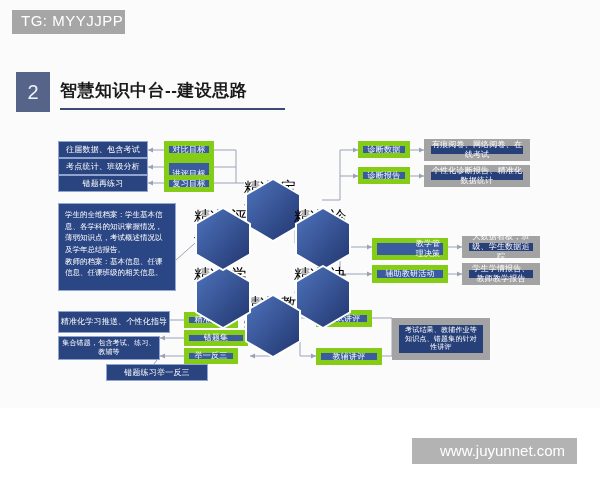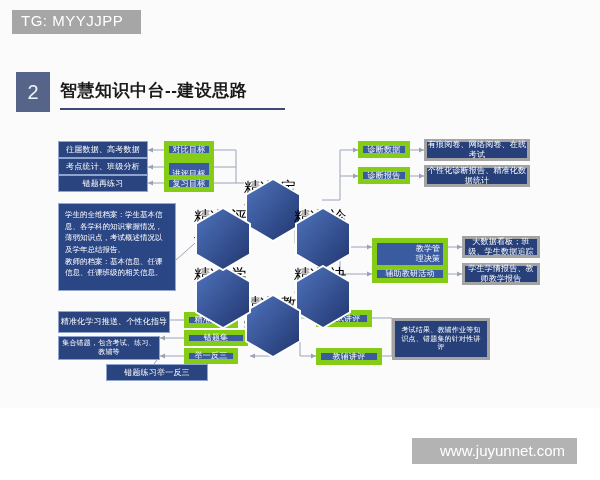--- a/index.html
+++ b/index.html
@@ -3,37 +3,37 @@
 <meta charset="utf-8">
 <style>
   html,body{margin:0;padding:0;background:#ffffff;}
   body{width:600px;height:480px;overflow:hidden;font-family:"Liberation Sans","DejaVu Sans",sans-serif;}
 
   #slide{position:absolute;left:0;top:0;width:600px;height:410px;background:#fbfbfc;}
   #below{position:absolute;left:0;top:408px;width:600px;height:72px;background:#ffffff;}
 
   
   .wm-top{position:absolute;left:12px;top:10px;background:#a6a6a6;color:#ffffff;
-    font-size:15px;letter-spacing:.5px;padding:3px 18px 4px 9px;line-height:1.1;}
+    font-size:15px;letter-spacing:.5px;padding:3px 2px 4px 9px;line-height:1.1;}
   .wm-bottom{position:absolute;left:412px;top:438px;background:#b3b3b3;color:#ffffff;
     font-size:15px;padding:4px 12px 5px 28px;line-height:1.15;}
 
   
   .hdr-num{position:absolute;left:16px;top:72px;width:34px;height:40px;background:#56648a;
     color:#f0f2f7;font-size:20px;display:flex;align-items:center;justify-content:center;font-weight:400;}
   .hdr-title{position:absolute;left:60px;top:79px;font-size:17px;font-weight:bold;color:#1a1a1a;
     letter-spacing:.5px;white-space:nowrap;}
   .hdr-rule{position:absolute;left:60px;top:108px;width:225px;height:2px;background:#3b4a77;}
 
   
   .nd{position:absolute;box-sizing:border-box;color:#ffffff;display:flex;align-items:center;
     justify-content:center;text-align:center;line-height:1.25;letter-spacing:.2px;}
   .nd-dark{background:#2a4480;border:1px solid #8fa4cf;}
   .nd-mid{background:#3a5ba0;border:5px solid #84cc16;}
-  .nd-solid{background:#27407a;border:3px solid #a3a3a3;}
+  .nd-solid{background:#27407a;border:7px solid #a3a3a3;}
 
   .nd-sm{font-size:8px;}
   .nd-xs{font-size:7px;}
 
   
   .para{position:absolute;box-sizing:border-box;background:#2b4685;border:1px solid #93a9d2;
     color:#ffffff;font-size:7.5px;line-height:1.55;padding:5px 6px;text-align:left;}
 
   
   .hexwrap{position:absolute;width:58px;height:64px;}
@@ -103,21 +103,21 @@
       <polygon points="250,338 255,335.5 255,340.5"></polygon>
       <polygon points="250,356 255,353.5 255,358.5"></polygon>
       <polygon points="160,320 165,317.5 165,322.5"></polygon>
       <polygon points="160,338 165,335.5 165,340.5"></polygon>
       <polygon points="160,356 165,353.5 165,358.5"></polygon>
       <polygon points="316,318 311,315.5 311,320.5"></polygon>
       <polygon points="316,356 311,353.5 311,358.5"></polygon>
     </g>
   </svg>
 
-  <div class="nd nd-dark nd-sm" style="left:58px;top:141px;width:90px;height:17px;">往届数据、高考数据</div>
+  <div class="nd nd-dark nd-sm" style="left:58px;top:141px;width:90px;height:17px;">往届数据、包含考试</div>
   <div class="nd nd-dark nd-sm" style="left:58px;top:158px;width:90px;height:17px;">考点统计、班级分析</div>
   <div class="nd nd-dark nd-sm" style="left:58px;top:175px;width:90px;height:17px;">错题再练习</div>
 
   <div class="nd nd-mid nd-sm" style="left:164px;top:141px;width:50px;height:17px;">对比目标</div>
   <div class="nd nd-mid nd-sm" style="left:164px;top:158px;width:50px;height:31px;">讲评目标</div>
   <div class="nd nd-mid nd-sm" style="left:164px;top:175px;width:50px;height:17px;">复习目标</div>
 
   <div class="para" style="left:58px;top:203px;width:118px;height:88px;">
     <div>学生的全维档案：学生基本信</div>
     <div>息、各学科的知识掌握情况，</div>
@@ -134,21 +134,21 @@
   <div class="nd nd-mid nd-sm" style="left:184px;top:312px;width:54px;height:16px;">精准教学</div>
   <div class="nd nd-mid nd-sm" style="left:184px;top:330px;width:64px;height:16px;">错题集</div>
   <div class="nd nd-mid nd-sm" style="left:184px;top:348px;width:54px;height:16px;">举一反三</div>
 
   <div class="nd nd-mid nd-sm" style="left:358px;top:141px;width:52px;height:17px;">诊断数据</div>
   <div class="nd nd-mid nd-sm" style="left:358px;top:167px;width:52px;height:17px;">诊断报告</div>
 
   <div class="nd nd-solid nd-sm" style="left:424px;top:139px;width:106px;height:22px;">有痕阅卷、网络阅卷、在线考试</div>
   <div class="nd nd-solid nd-sm" style="left:424px;top:165px;width:106px;height:22px;">个性化诊断报告、精准化数据统计</div>
 
-  <div class="nd nd-mid nd-sm" style="left:372px;top:238px;width:76px;height:32px;padding-left:36px;">教学管理决策</div>
+  <div class="nd nd-mid nd-sm" style="left:372px;top:238px;width:76px;height:22px;padding-left:36px;">教学管理决策</div>
   <div class="nd nd-mid nd-sm" style="left:372px;top:265px;width:76px;height:18px;">辅助教研活动</div>
 
   <div class="nd nd-solid nd-sm" style="left:462px;top:236px;width:78px;height:22px;">大数据看板；班级、学生数据追踪</div>
   <div class="nd nd-solid nd-sm" style="left:462px;top:263px;width:78px;height:22px;">学生学情报告、教师教学报告</div>
 
   <div class="nd nd-mid nd-sm" style="left:316px;top:310px;width:56px;height:17px;">考试讲评</div>
   <div class="nd nd-mid nd-sm" style="left:316px;top:348px;width:66px;height:17px;">教辅讲评</div>
 
   <div class="nd nd-solid nd-xs" style="left:392px;top:318px;width:98px;height:42px;padding:0 4px;">考试结果、教辅作业等知识点、错题集的针对性讲评</div>
 

